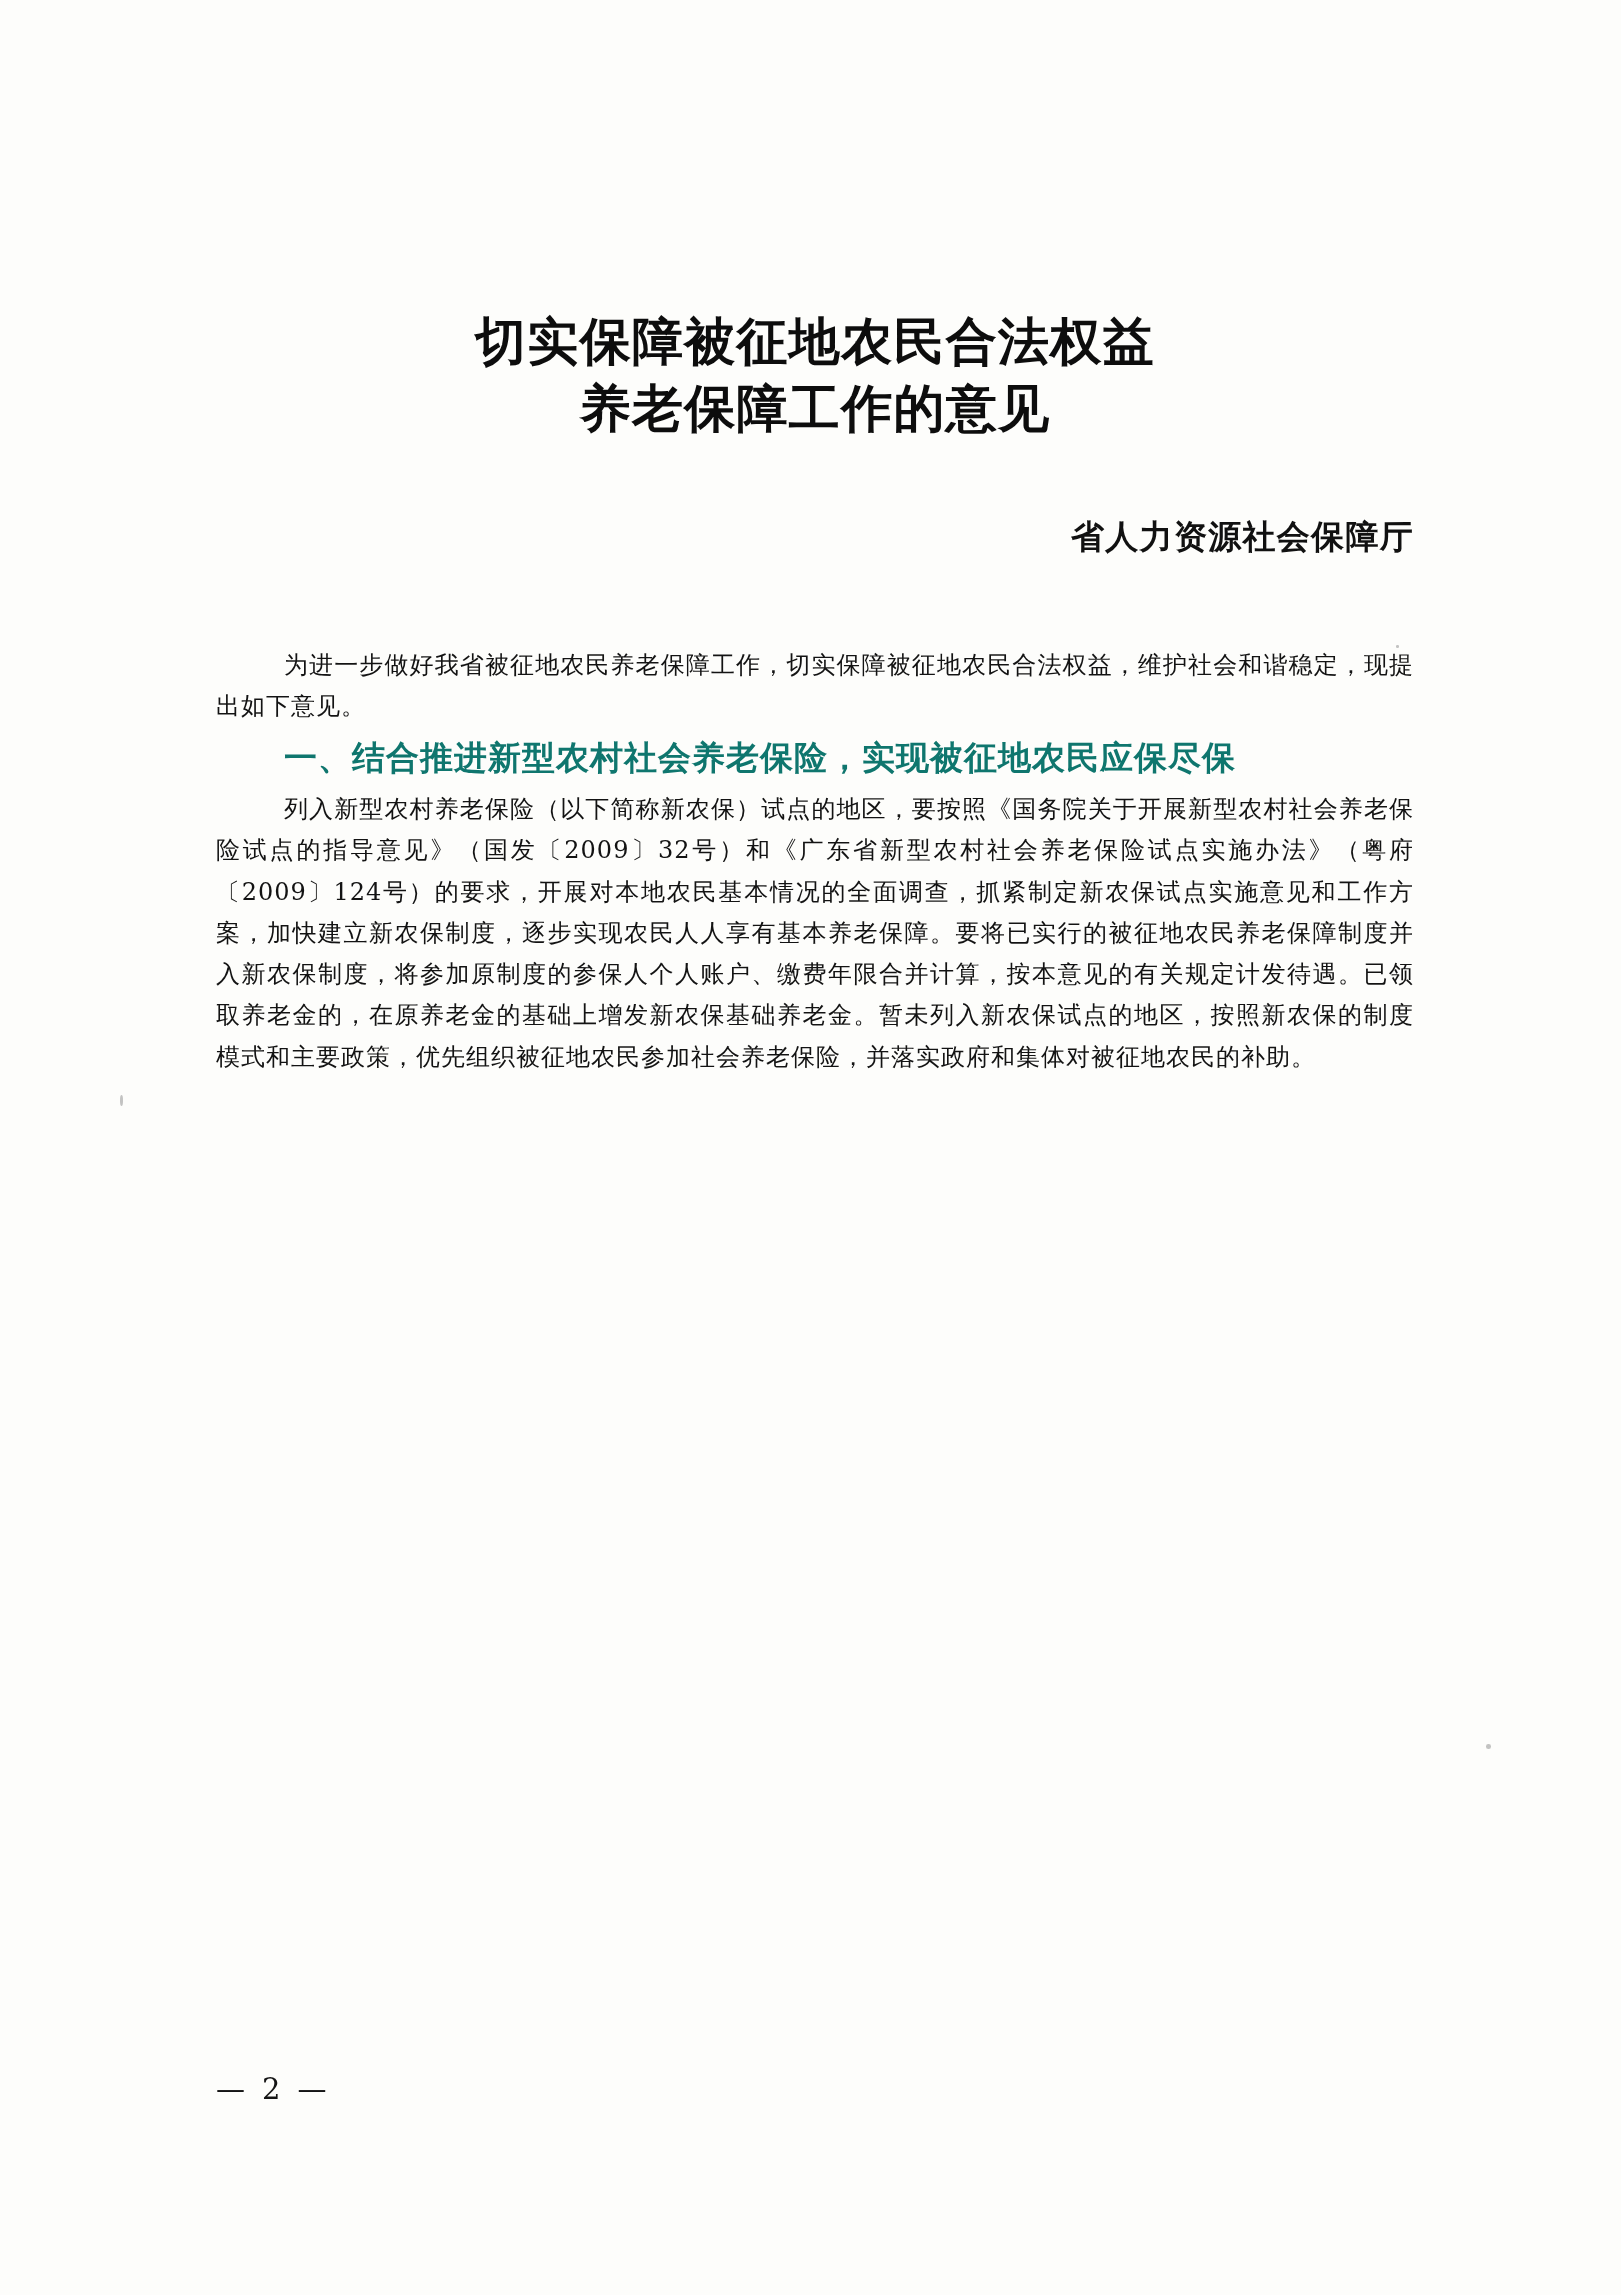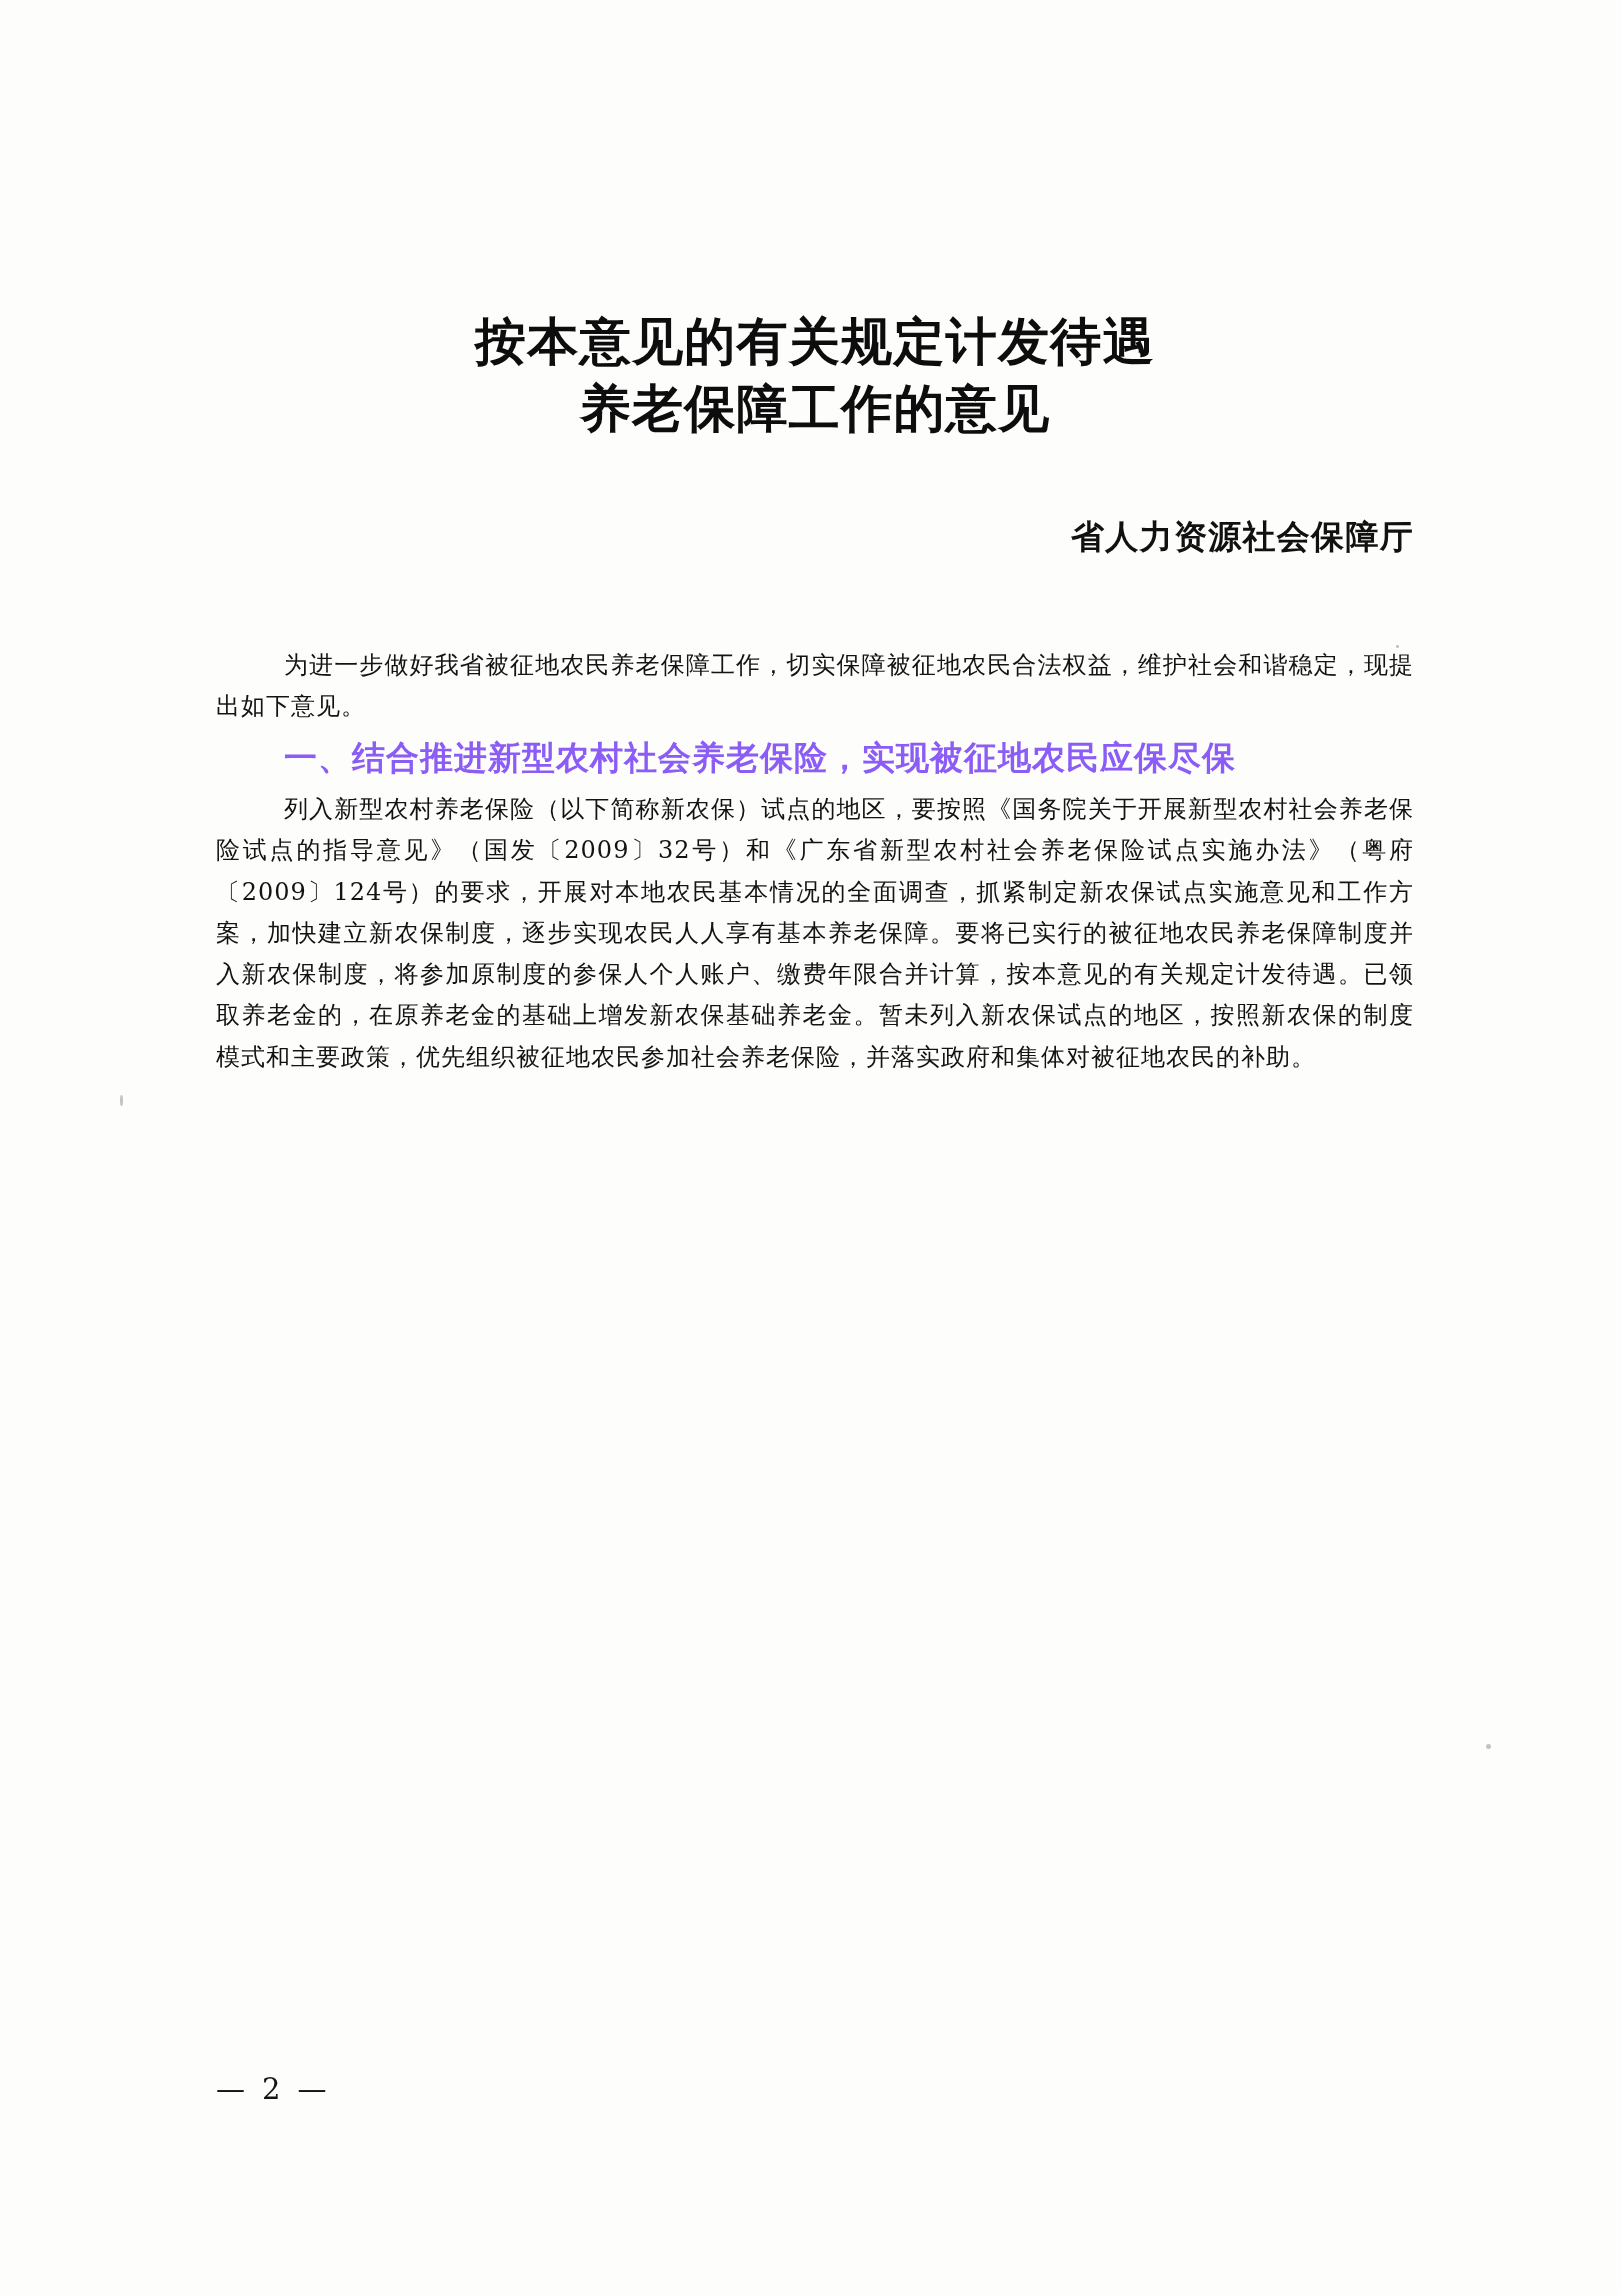--- a/index.html
+++ b/index.html
@@ -64,21 +64,21 @@
   }
   p.heading {
     margin: 0 0 2.6px 0;
     font-size: 33px;
     line-height: 1.72;
     font-weight: 700;
     text-align: justify;
     text-justify: inter-ideograph;
     text-indent: 68px;
     letter-spacing: 1px;
-    color: #8b5cf6;
+    color: #0f766e;
   }
   .page-number {
     position: absolute;
     left: 216px;
     top: 2072px;
     font-size: 29px;
     letter-spacing: 3.9px;
     color: #141414;
   }
   .speck {
@@ -93,21 +93,21 @@
 
 <div class="page">
 
   <div class="speck" style="left:120px; top:1095px; width:3.3px; height:10.5px;"></div>
   <div class="speck" style="left:1486px; top:1744px; width:4.6px; height:4.6px;"></div>
   <div class="speck" style="left:1396px; top:645px; width:2.6px; height:2.6px;"></div>
 
   <div class="content">
 
     <h1 class="doc-title">
-      <span class="line">按本意见的有关规定计发待遇</span>
+      <span class="line">切实保障被征地农民合法权益</span>
       <span class="line">养老保障工作的意见</span>
     </h1>
 
     <div class="doc-subtitle">省人力资源社会保障厅</div>
 
     <div class="body-block">
       <p class="para">为进一步做好我省被征地农民养老保障工作，切实保障被征地农民合法权益，维护社会和谐稳定，现提出如下意见。</p>
       <p class="heading">一、结合推进新型农村社会养老保险，实现被征地农民应保尽保</p>
       <p class="para">列入新型农村养老保险（以下简称新农保）试点的地区，要按照《国务院关于开展新型农村社会养老保险试点的指导意见》（国发〔2009〕32号）和《广东省新型农村社会养老保险试点实施办法》（粤府〔2009〕124号）的要求，开展对本地农民基本情况的全面调查，抓紧制定新农保试点实施意见和工作方案，加快建立新农保制度，逐步实现农民人人享有基本养老保障。要将已实行的被征地农民养老保障制度并入新农保制度，将参加原制度的参保人个人账户、缴费年限合并计算，按本意见的有关规定计发待遇。已领取养老金的，在原养老金的基础上增发新农保基础养老金。暂未列入新农保试点的地区，按照新农保的制度模式和主要政策，优先组织被征地农民参加社会养老保险，并落实政府和集体对被征地农民的补助。</p>
     </div>

